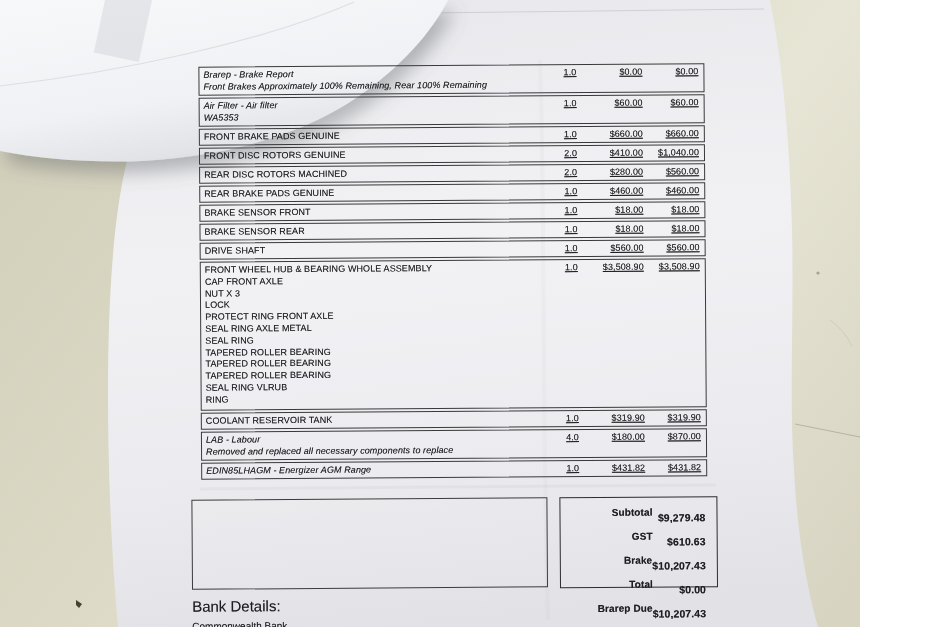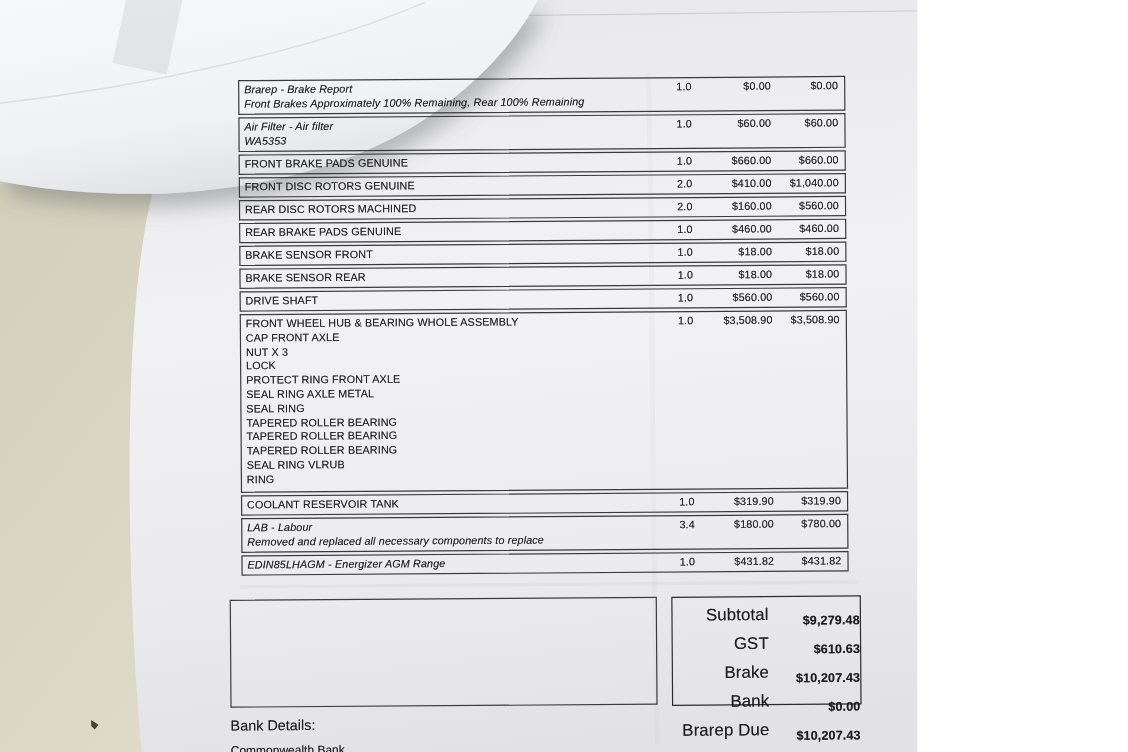--- a/index.html
+++ b/index.html
@@ -1,17 +1,17 @@
 <!DOCTYPE html>
 <html><head>
 <meta charset="utf-8">
 <style>
   html,body{margin:0;padding:0;}
   #stage{
-    position:relative;width:764px;height:627px;overflow:hidden;
+    position:relative;width:860px;height:627px;overflow:hidden;
     background:#d8d5c2;
     font-family:"Liberation Sans","DejaVu Sans",sans-serif;
   }
   #scene-svg{position:absolute;left:0;top:0;}
   #invoice-content{
     position:absolute;left:0;top:0;width:940px;height:627px;
     transform:rotate(-0.4deg);transform-origin:450px 300px;
     color:#1e1e20;
   }
   
@@ -20,42 +20,42 @@
     box-sizing:border-box;border:1px solid #3a3a3c;margin-bottom:2px;
     display:flex;align-items:flex-start;background:rgba(255,255,255,0.08);
   }
   .li-desc{flex:1;padding:2px 0 0 4px;font-size:9px;line-height:11.8px;
     letter-spacing:0.1px;text-shadow:0 0 0.5px rgba(40,40,45,0.55);}
   .li-desc.italic{font-style:italic;}
   .li-title{white-space:nowrap;}
   .li-detail{white-space:nowrap;}
   .li-qty,.li-unit,.li-amount{
     padding-top:2px;font-size:9px;line-height:11.8px;text-align:right;
-    text-shadow:0 0 0.5px rgba(40,40,45,0.55);letter-spacing:0.1px;}
+    text-shadow:0 0 0.5px rgba(40,40,45,0.55);letter-spacing:0.1px;text-decoration:underline;}
   .li-qty{width:60px;}
   .li-unit{width:66px;}
   .li-amount{width:56px;padding-right:5px;}
   
   #notes-box{
     position:absolute;left:190px;top:498px;width:356px;height:90px;
     box-sizing:border-box;border:1px solid #3c3c3e;background:rgba(255,255,255,0.05);
   }
   #totals-box{
     position:absolute;left:558px;top:498px;width:158px;height:91px;
     box-sizing:border-box;border:1.6px solid #2c2c2e;
     display:flex;flex-direction:column;justify-content:space-around;
     padding:2px 0;background:rgba(255,255,255,0.05);
   }
   .tot-row{display:flex;align-items:center;}
-  .tot-label{width:80px;text-align:right;font-weight:normal;font-size:14px;
-    letter-spacing:0.1px;text-shadow:0 0 0.5px rgba(30,30,35,0.6);}
+  .tot-label{width:80px;text-align:right;font-weight:bold;font-size:10px;
+    letter-spacing:0.1px;text-shadow:0 0 0.5px rgba(30,30,35,0.6);margin-left:12px;}
   .tot-value{flex:1;text-align:right;font-weight:bold;font-size:10.5px;
-    padding-right:0;letter-spacing:0.1px;text-shadow:0 0 0.5px rgba(30,30,35,0.6);margin-top:12px;}
+    padding-right:11px;letter-spacing:0.1px;text-shadow:0 0 0.5px rgba(30,30,35,0.6);margin-top:12px;}
   
-  #bank-label{position:absolute;left:190px;top:596px;font-size:12px;
+  #bank-label{position:absolute;left:190px;top:596px;font-size:15px;
     text-shadow:0 0 0.5px rgba(40,40,45,0.5);}
   #bank-name{position:absolute;left:190px;top:619px;font-size:10px;
     text-shadow:0 0 0.5px rgba(40,40,45,0.5);}
 </style>
 </head>
 <body>
 
 <div id="stage">
 
   <svg id="scene-svg" width="940" height="627" viewBox="0 0 940 627">
@@ -154,21 +154,21 @@
       <div class="li-qty">2.0</div>
       <div class="li-unit">$410.00</div>
       <div class="li-amount">$1,040.00</div>
     </div>
 
     <div class="li-row" style="height: 17px;">
       <div class="li-desc">
         <div class="li-title">REAR DISC ROTORS MACHINED</div>
       </div>
       <div class="li-qty">2.0</div>
-      <div class="li-unit">$160.00</div>
+      <div class="li-unit">$280.00</div>
       <div class="li-amount">$560.00</div>
     </div>
 
     <div class="li-row" style="height: 17px;">
       <div class="li-desc">
         <div class="li-title">REAR BRAKE PADS GENUINE</div>
       </div>
       <div class="li-qty">1.0</div>
       <div class="li-unit">$460.00</div>
       <div class="li-amount">$460.00</div>
@@ -228,23 +228,23 @@
       <div class="li-qty">1.0</div>
       <div class="li-unit">$319.90</div>
       <div class="li-amount">$319.90</div>
     </div>
 
     <div class="li-row" style="height: 29px;">
       <div class="li-desc italic">
         <div class="li-title">LAB - Labour</div>
       <div class="li-detail">Removed and replaced all necessary components to replace</div>
           </div>
-      <div class="li-qty">3.4</div>
+      <div class="li-qty">4.0</div>
       <div class="li-unit">$180.00</div>
-      <div class="li-amount">$780.00</div>
+      <div class="li-amount">$870.00</div>
     </div>
 
     <div class="li-row" style="height: 17px;">
       <div class="li-desc italic">
         <div class="li-title">EDIN85LHAGM - Energizer AGM Range</div>
       </div>
       <div class="li-qty">1.0</div>
       <div class="li-unit">$431.82</div>
       <div class="li-amount">$431.82</div>
     </div>
@@ -262,21 +262,21 @@
       <div class="tot-label">GST</div>
       <div class="tot-value">$610.63</div>
     </div>
 
     <div class="tot-row">
       <div class="tot-label">Brake</div>
       <div class="tot-value">$10,207.43</div>
     </div>
 
     <div class="tot-row">
-      <div class="tot-label">Bank</div>
+      <div class="tot-label">Total</div>
       <div class="tot-value">$0.00</div>
     </div>
 
     <div class="tot-row">
       <div class="tot-label">Brarep Due</div>
       <div class="tot-value">$10,207.43</div>
     </div>
   </div>
 
     <div id="bank-label">Bank Details:</div>

